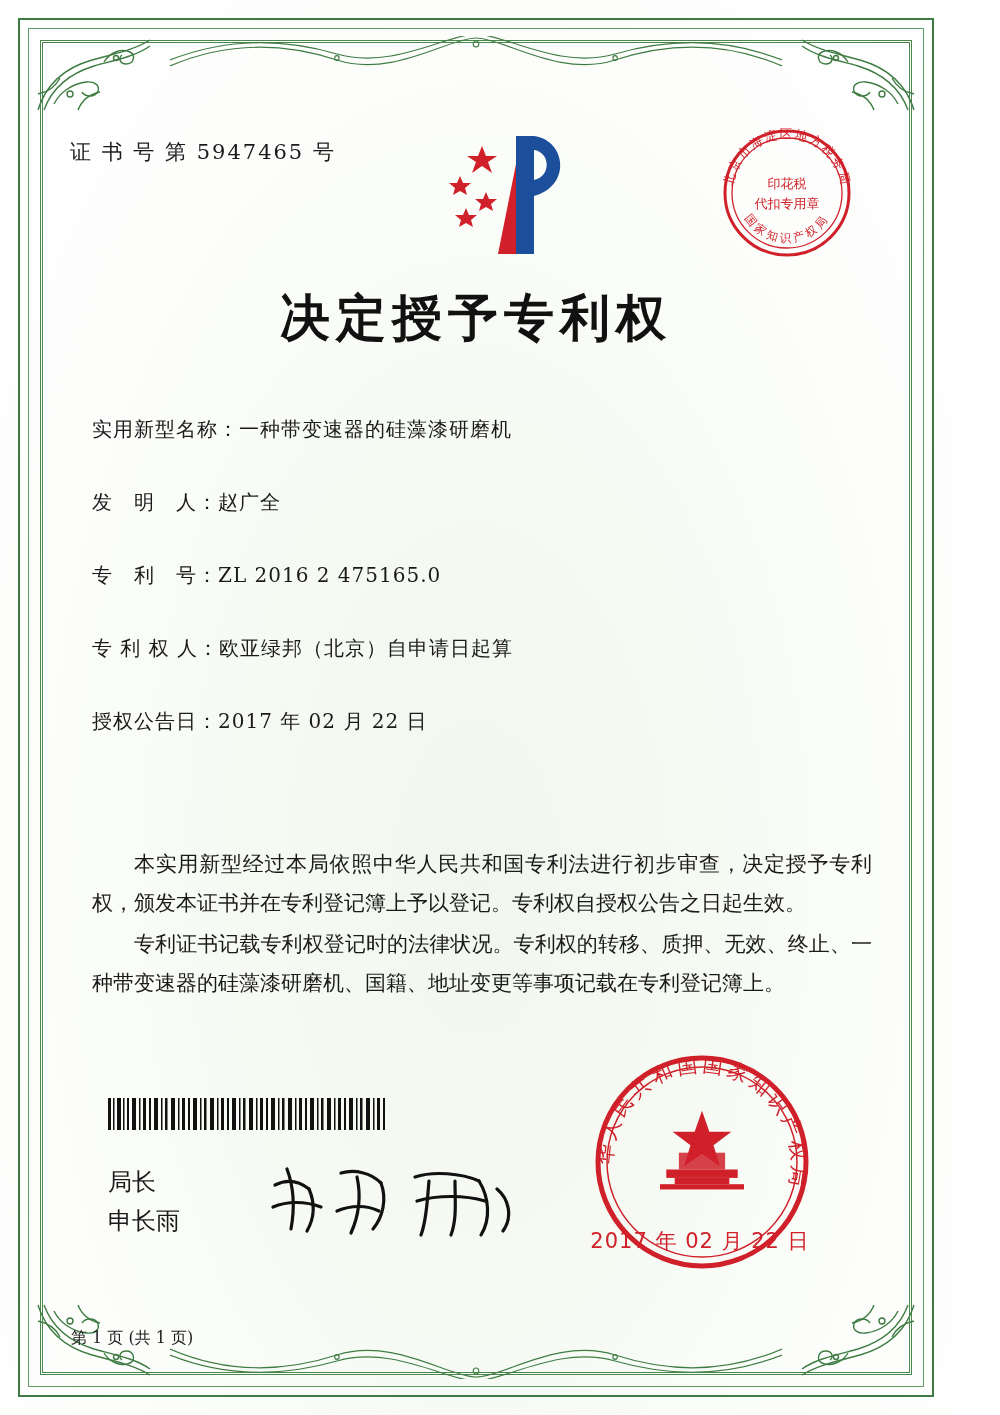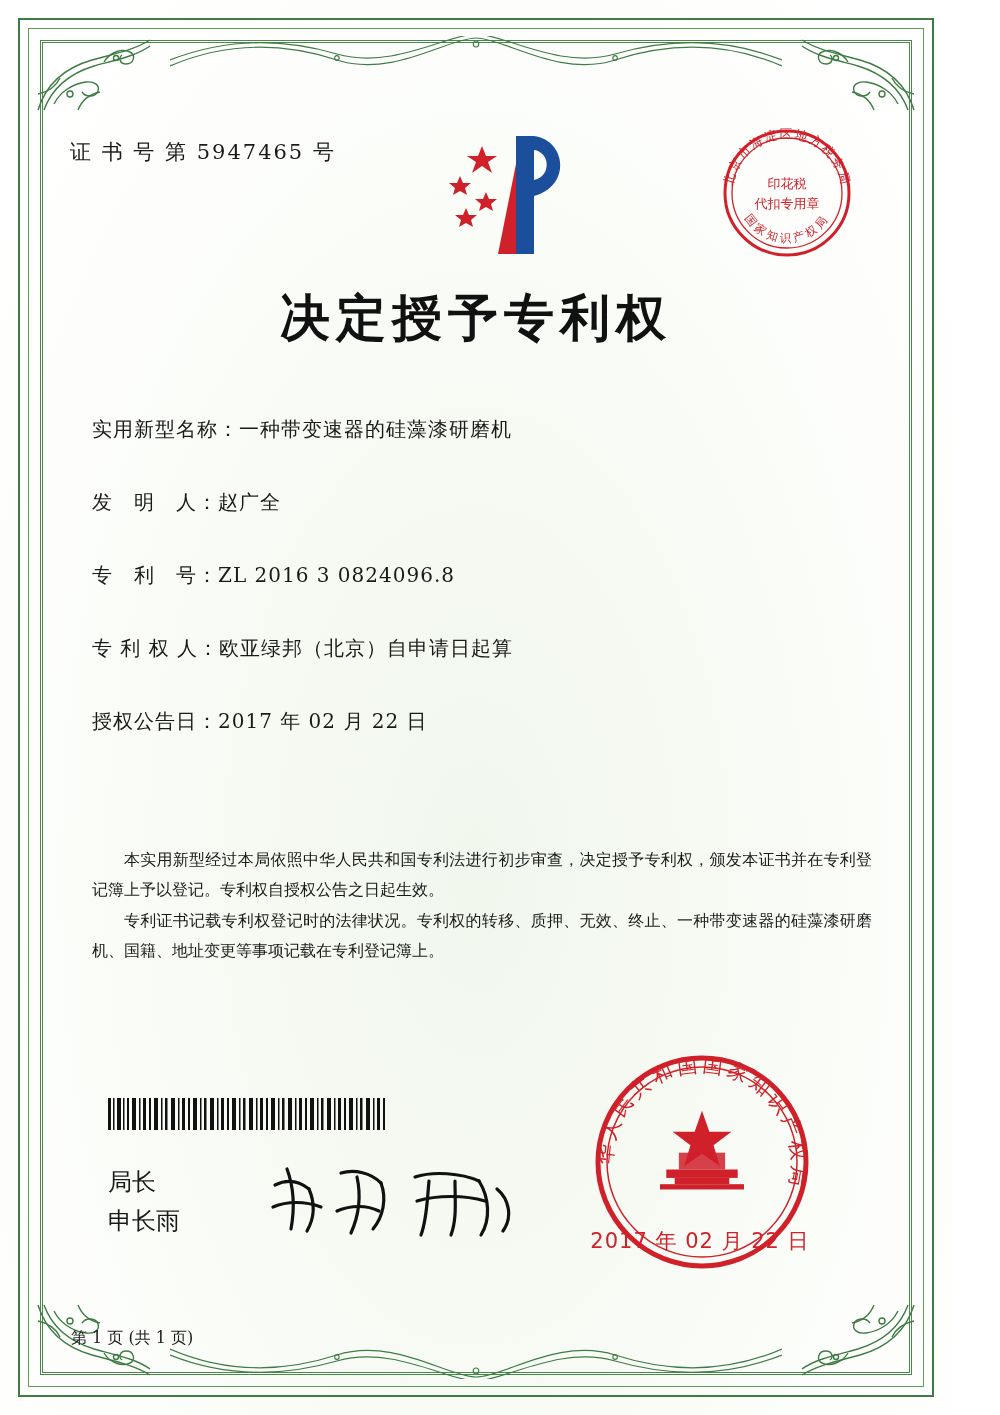--- a/index.html
+++ b/index.html
@@ -102,21 +102,21 @@
     color: #1a1a1a;
     margin-bottom: 45px;
     line-height: 1.4;
   }
   .field .lbl { letter-spacing: 1px; }
   .field .val { letter-spacing: 1px; margin-top: 16px; }
 
   .paragraphs {
     position: absolute;
     left: 22px; right: 10px; top: 775px;
-    font-size: 16px;
+    font-size: 21px;
     line-height: 1.85;
     color: #1a1a1a;
     text-align: justify;
   }
   .paragraphs p {
     margin: 0 0 2px 0;
     text-indent: 2em;
   }
 
   .barcode {
@@ -284,21 +284,21 @@
     <div class="title">决定授予专利权</div>
 
     <div class="fields">
       <div class="field">
         <span class="lbl">实用新型名称：</span><span class="val">一种带变速器的硅藻漆研磨机</span>
       </div>
       <div class="field">
         <span class="lbl">发　明　人：</span><span class="val">赵广全</span>
       </div>
       <div class="field">
-        <span class="lbl">专　利　号：</span><span class="val">ZL 2016 3 0824096.8</span>
+        <span class="lbl">专　利　号：</span><span class="val">ZL 2016 2 475165.0</span>
       </div>
       <div class="field">
         <span class="lbl">专 利 权 人：</span><span class="val">欧亚绿邦（北京）自申请日起算</span>
       </div>
       <div class="field">
         <span class="lbl">授权公告日：</span><span class="val">2017 年 02 月 22 日</span>
       </div>
     </div>
 
     <div class="paragraphs">

